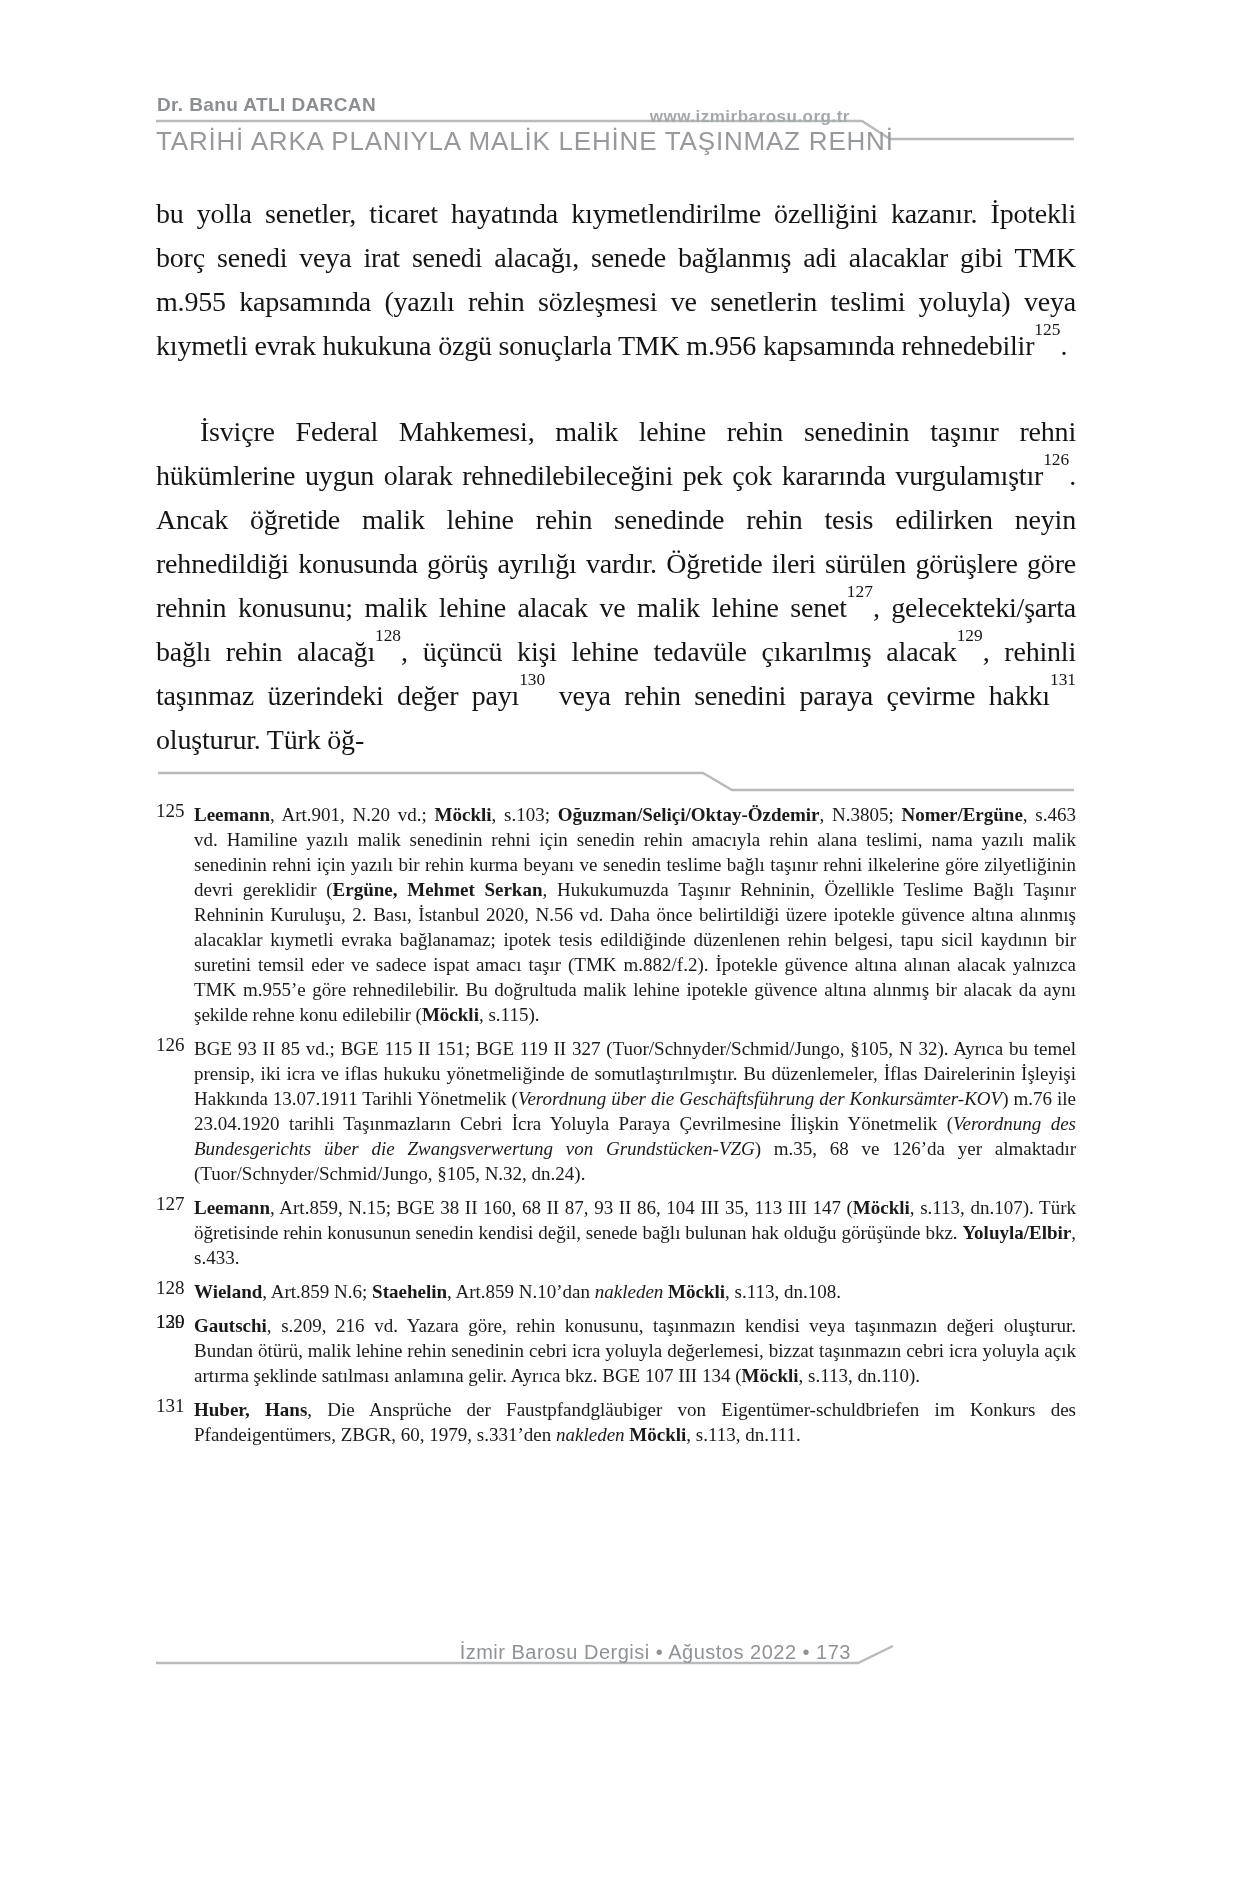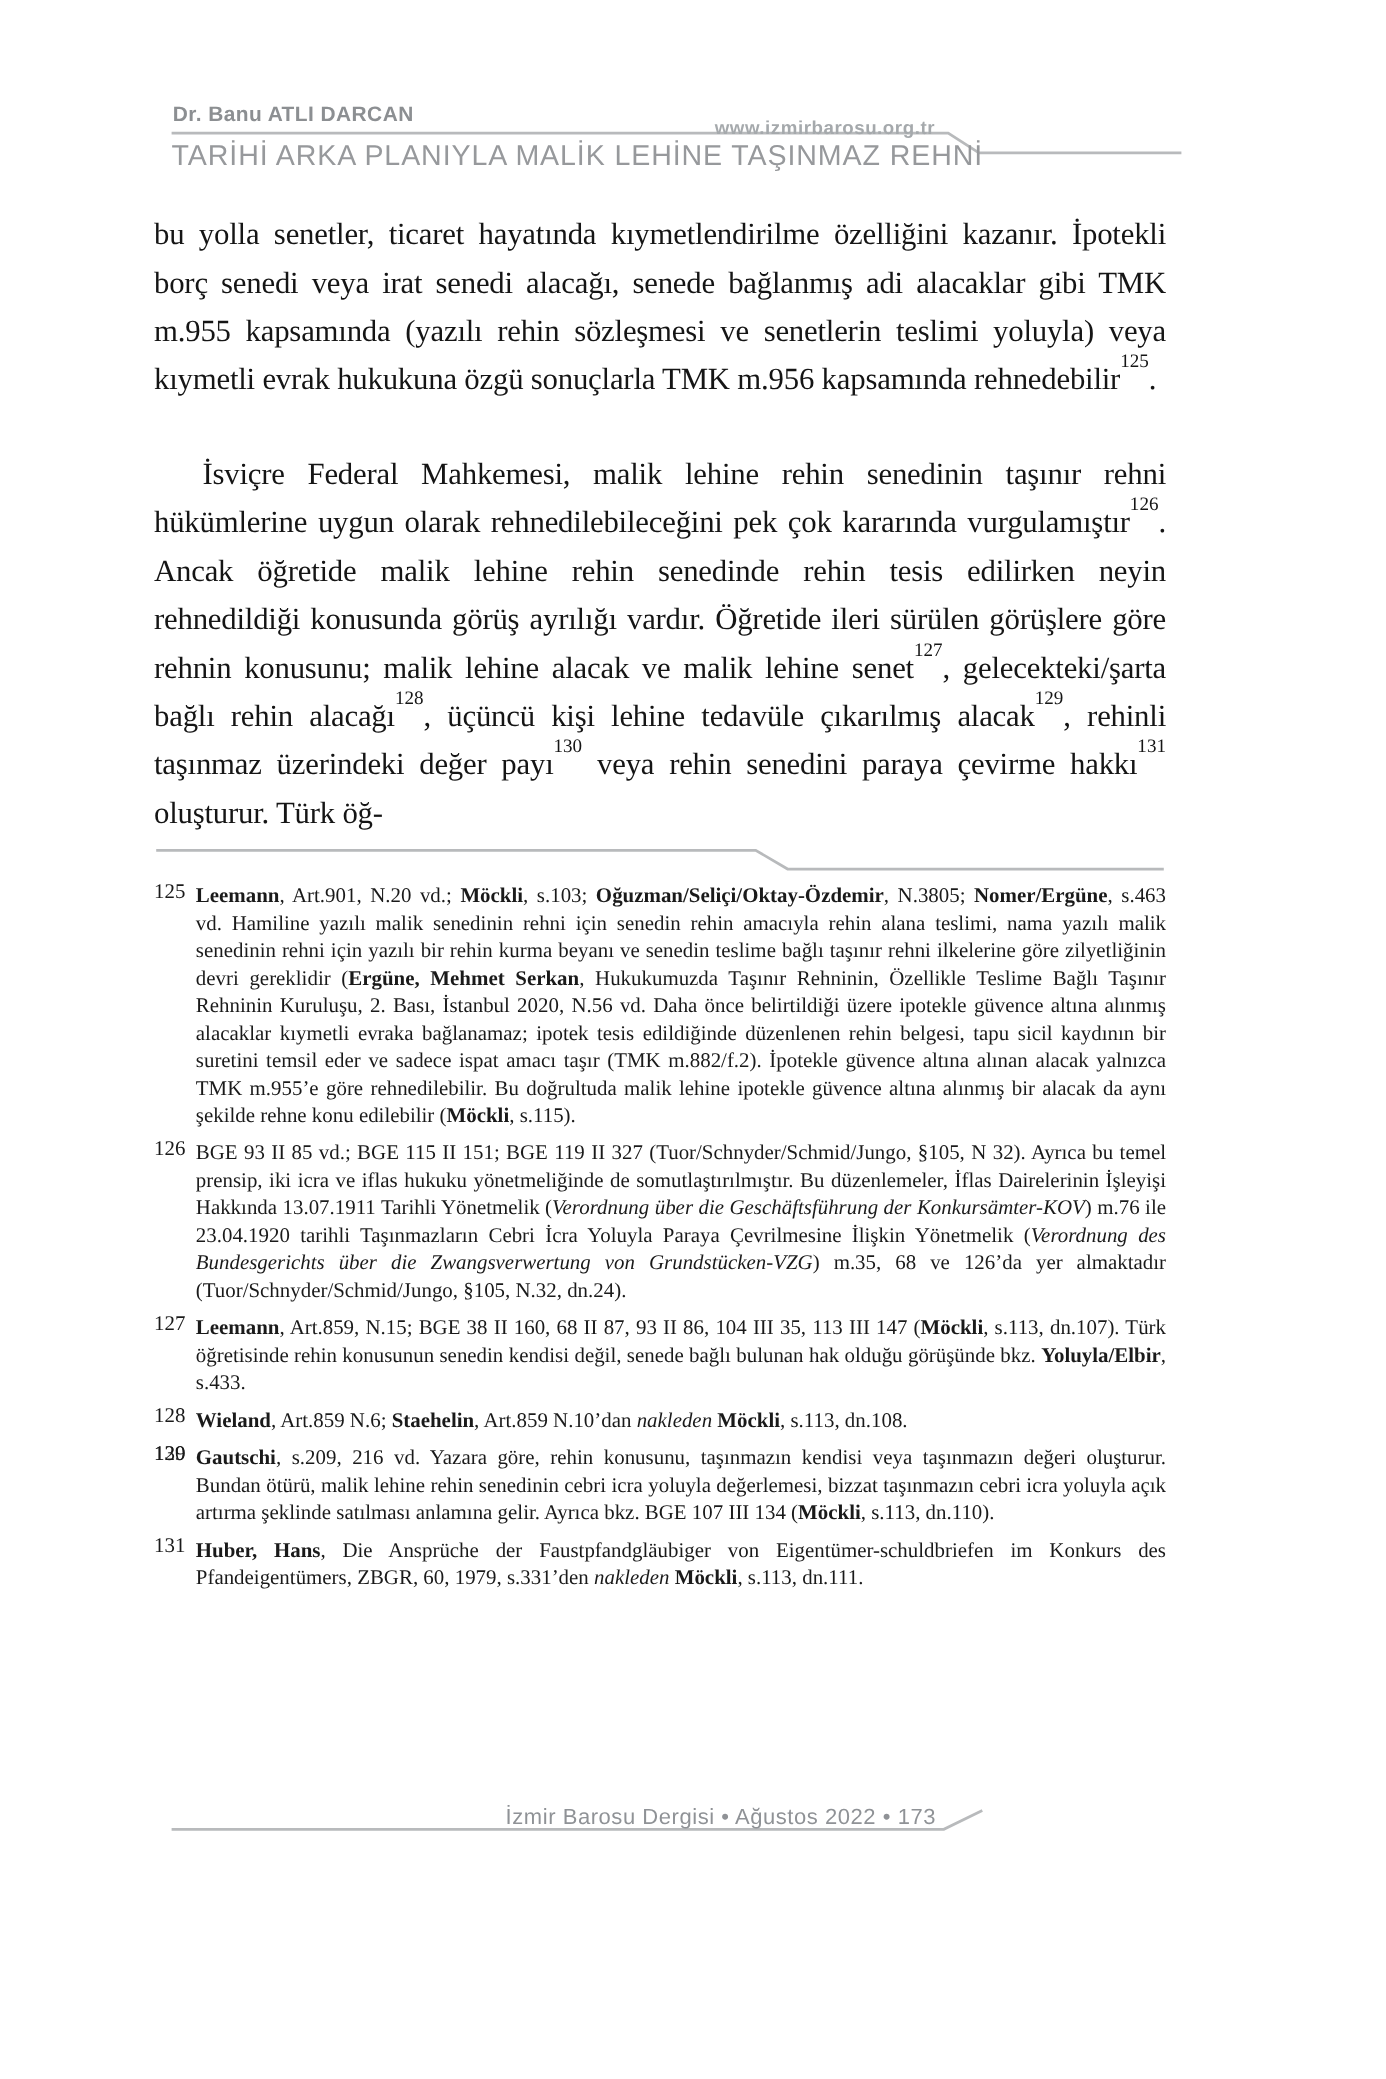--- a/index.html
+++ b/index.html
@@ -13,21 +13,21 @@
             font-size: 19px; letter-spacing: 0.4px; color: #8c8f92; }
   .doc-title { position: absolute; left: 156px; top: 126px;
             font-family: "Liberation Sans", sans-serif; font-weight: normal;
             font-size: 26px; letter-spacing: 0.8px; color: #97999c; }
   .website { position: absolute; right: 186px; top: 107px; text-align: right;
             font-family: "Liberation Sans", sans-serif; font-size: 17px;
             letter-spacing: 0.5px; color: #a5a9ac; font-weight: bold; }
   .rule-svg { position: absolute; left: 0; top: 0; pointer-events: none; }
 
   
-  .content { position: absolute; left: 140px; top: 192px; width: 920px; }
+  .content { position: absolute; left: 156px; top: 192px; width: 920px; }
   .para { font-size: 28px; line-height: 44px; text-align: justify;
           margin: 0 0 42px 0; letter-spacing: -0.2px; }
   .para.indented { text-indent: 44px; margin-bottom: 0; }
   sup { font-size: 0.62em; line-height: 0; position: relative; top: -0.55em;
         letter-spacing: 0; }
 
   
   .fn-sep { display: block; margin: 8px 0 10px 0; }
 
   

